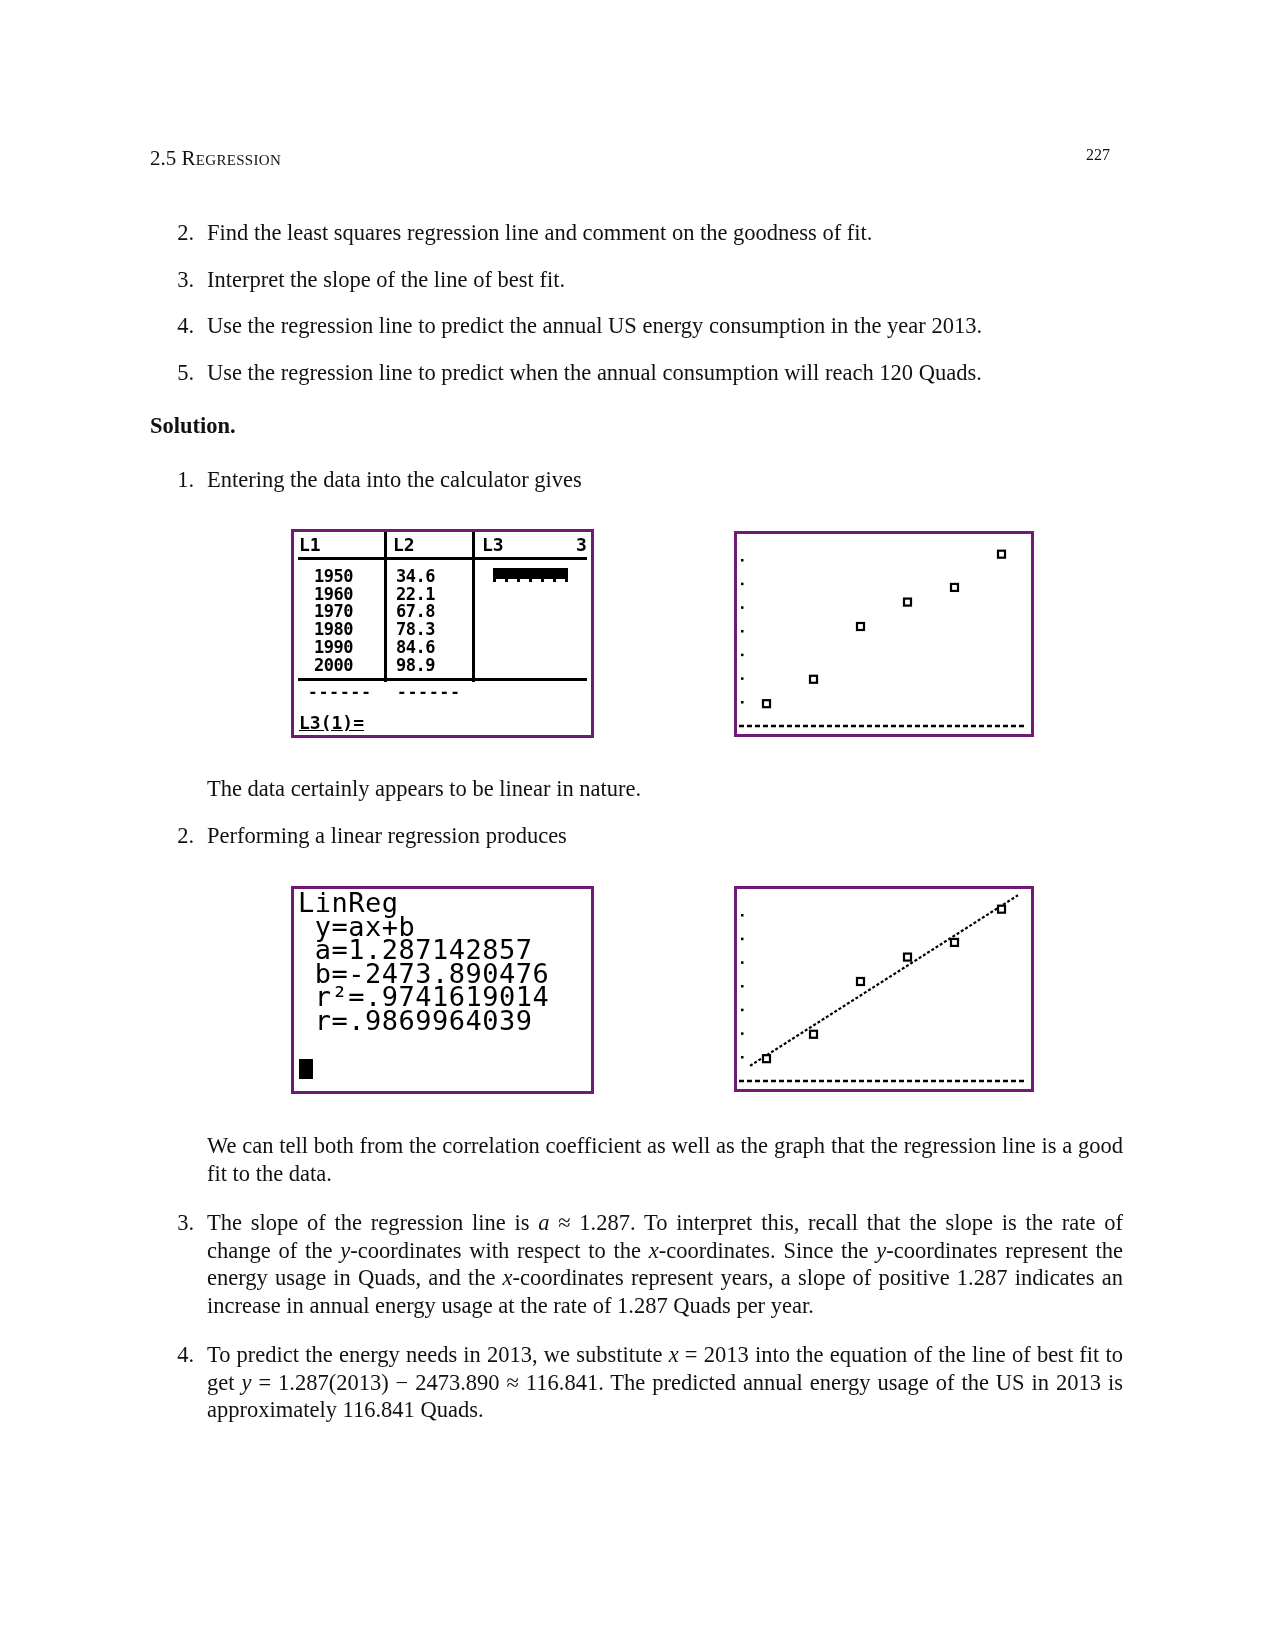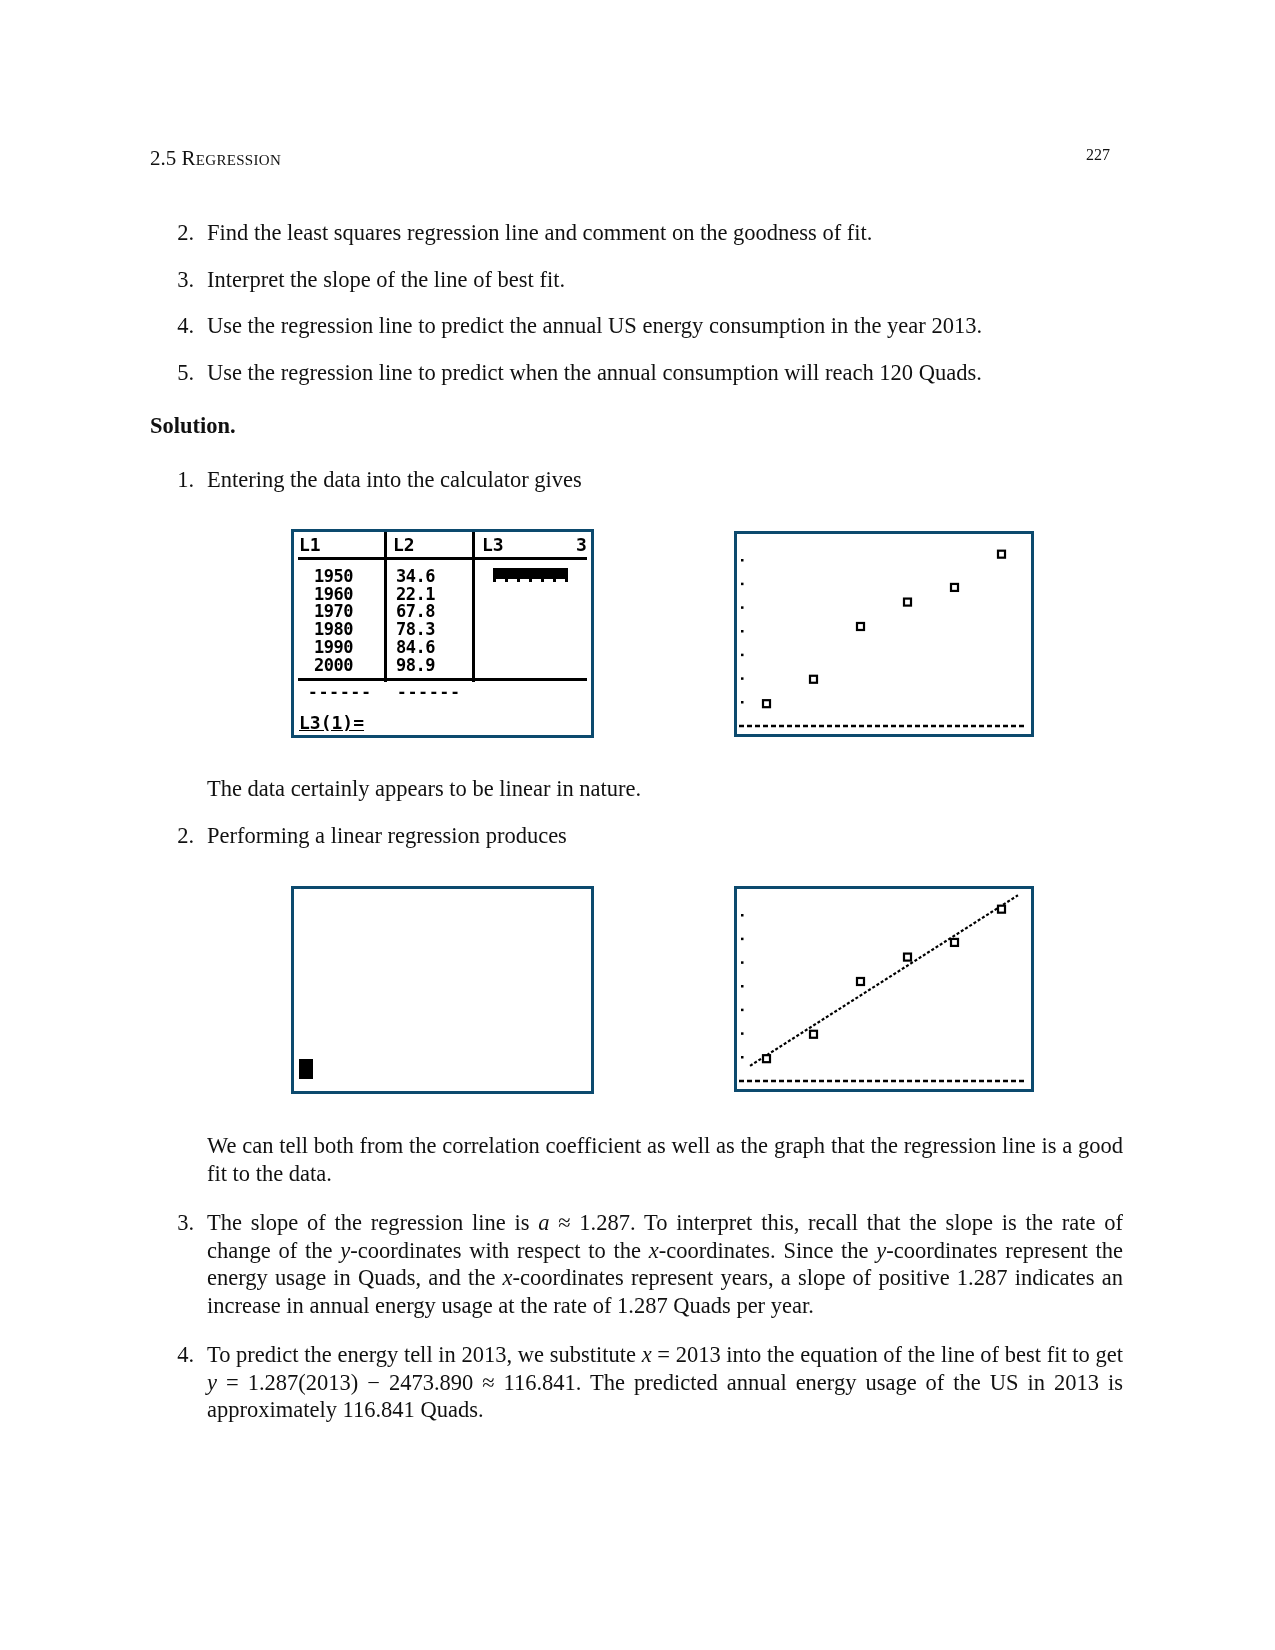--- a/index.html
+++ b/index.html
@@ -9,21 +9,21 @@
   .txt { font-size: 22.5px; line-height: 28px; }
   .header-left { left: 150px; top: 146px; font-size: 21px; }
   .header-left .sc { font-variant: small-caps; letter-spacing: 0.3px; }
   .header-right { left: 1086px; top: 146px; font-size: 16px; }
   .num { text-align: right; width: 24px; }
   .bold { font-weight: bold; text-align: right; }
   .para { left: 207px; width: 916px; white-space: normal; text-align: justify; font-size: 22.5px; line-height: 27.5px; }
   i.m { font-style: italic; }
 
   
-  .calc { position: absolute; background: #fff; border: 3px solid #0c4a6e; box-sizing: border-box; }
+  .calc { position: absolute; background: #fff; border: 3px solid #701a75; box-sizing: border-box; }
   .calc-font { font-family: "DejaVu Sans Mono", "Liberation Mono", monospace; font-weight: bold; color: #000; }
   .list-screen { left: 291px; top: 529px; width: 303px; height: 209px; }
   .list-col-sep { position: absolute; top: 0; width: 3px; background: #000; }
   .list-hline { position: absolute; left: 4px; right: 4px; height: 3px; background: #000; }
   .list-head { position: absolute; top: 3px; font-size: 18px; line-height: 20px; }
   .list-cells { position: absolute; top: 36px; font-size: 17px; line-height: 17.7px; letter-spacing: -0.5px; }
   .list-dash { position: absolute; top: 150px; font-size: 16px; letter-spacing: 1px; }
   .list-cursor { position: absolute; left: 199px; top: 36px; width: 75px; height: 11px; background: #000; }
   .list-cursor:after { content: ""; position: absolute; left: 0; right: 0; top: 11px; height: 3px;
      background: repeating-linear-gradient(90deg, #000 0 3px, transparent 3px 12px); }
@@ -112,20 +112,28 @@
       <rect x="261" y="16.682499999999976" width="7" height="7" fill="#fff" stroke="#000" stroke-width="2.2"></rect>
     </svg>
 </div>
 
 <div class="abs txt" style="left:207px; top:775px;">The data certainly appears to be linear in nature.</div>
 
 <div class="abs txt num" style="left:170px; top:822px;">2.</div>
 <div class="abs txt" style="left:207px; top:822px;">Performing a linear regression produces</div>
 
 <div class="calc calc-font linreg-screen">
+  <div class="linreg-lines">
+    <div>LinReg</div>
+    <div> y=ax+b</div>
+    <div> a=1.287142857</div>
+    <div> b=-2473.890476</div>
+    <div> r²=.9741619014</div>
+    <div> r=.9869964039</div>
+  </div>
   <div class="linreg-cursor"></div>
 </div>
 
 <div class="calc plot-screen plot2">
   <svg id="plot2-svg" viewBox="0 0 294 200">
       <line x1="2" y1="192" x2="290" y2="192" stroke="#000" stroke-width="2.5" stroke-dasharray="5 3"></line>
       <rect x="4" y="167" width="2.5" height="2.5" fill="#000"></rect>
       <rect x="4" y="143.33333333333334" width="2.5" height="2.5" fill="#000"></rect>
       <rect x="4" y="119.66666666666666" width="2.5" height="2.5" fill="#000"></rect>
       <rect x="4" y="96" width="2.5" height="2.5" fill="#000"></rect>
@@ -141,13 +149,13 @@
       <rect x="261" y="16.682499999999976" width="7" height="7" fill="#fff" stroke="#000" stroke-width="2.2"></rect>
     </svg>
 </div>
 
 <div class="abs para" style="top:1132px;">We can tell both from the correlation coefficient as well as the graph that the regression line is a good fit to the data.</div>
 
 <div class="abs txt num" style="left:170px; top:1209px;">3.</div>
 <div class="abs para" style="top:1209px;"><span>The slope of the regression line is </span><i class="m">a</i><span> ≈ 1.287. To interpret this, recall that the slope is the rate of change of the </span><i class="m">y</i><span>-coordinates with respect to the </span><i class="m">x</i><span>-coordinates. Since the </span><i class="m">y</i><span>-coordinates represent the energy usage in Quads, and the </span><i class="m">x</i><span>-coordinates represent years, a slope of positive 1.287 indicates an increase in annual energy usage at the rate of 1.287 Quads per year.</span></div>
 
 <div class="abs txt num" style="left:170px; top:1341px;">4.</div>
-<div class="abs para" style="top:1341px;"><span>To predict the energy tell in 2013, we substitute </span><i class="m">x</i><span> = 2013 into the equation of the line of best fit to get </span><i class="m">y</i><span> = 1.287(2013) − 2473.890 ≈ 116.841. The predicted annual energy usage of the US in 2013 is approximately 116.841 Quads.</span></div>
+<div class="abs para" style="top:1341px;"><span>To predict the energy needs in 2013, we substitute </span><i class="m">x</i><span> = 2013 into the equation of the line of best fit to get </span><i class="m">y</i><span> = 1.287(2013) − 2473.890 ≈ 116.841. The predicted annual energy usage of the US in 2013 is approximately 116.841 Quads.</span></div>
 
 </body></html>

